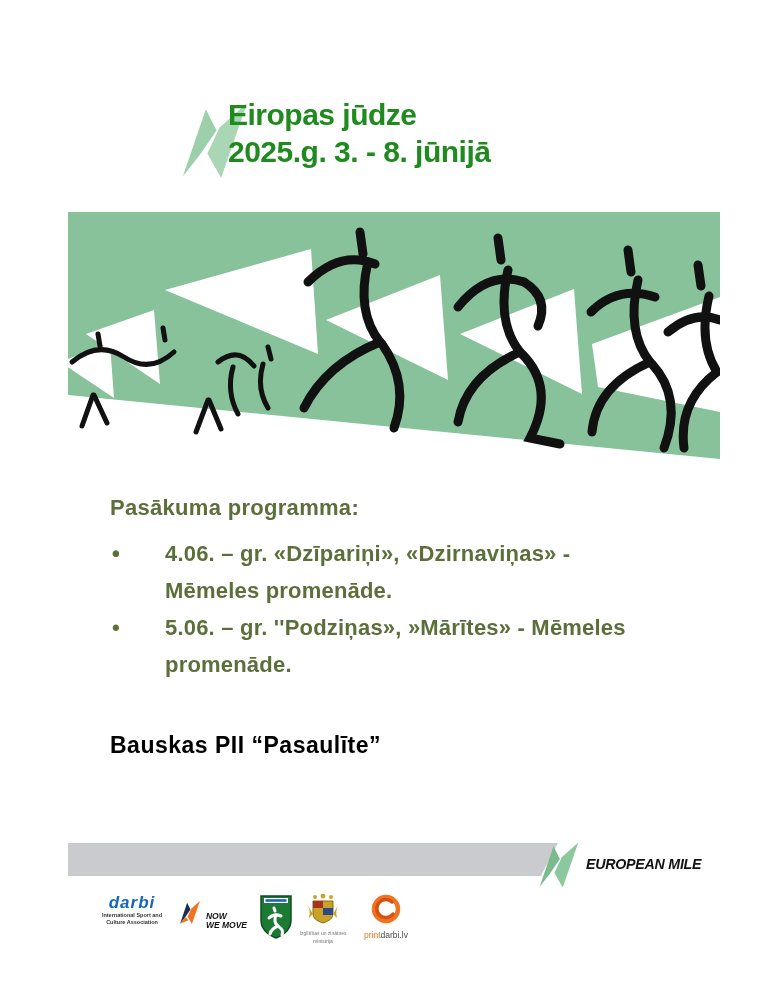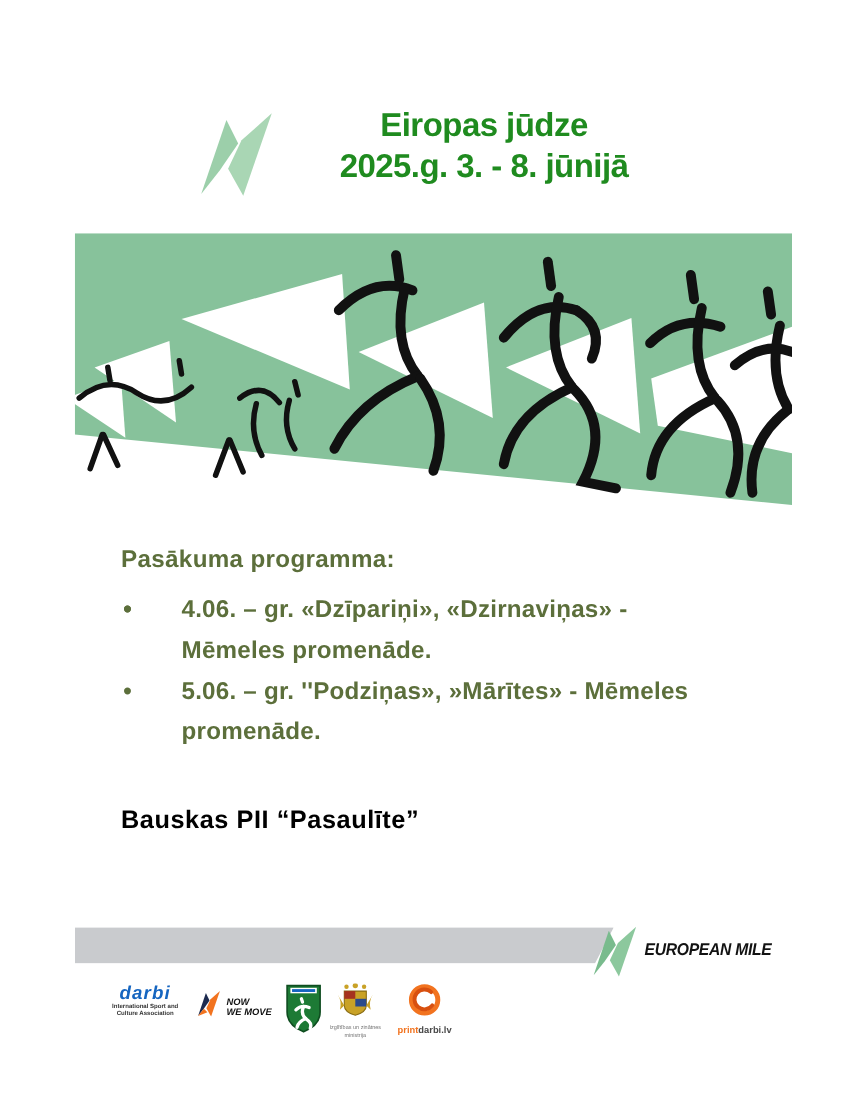--- a/index.html
+++ b/index.html
@@ -4,21 +4,21 @@
 <style>
   html,body{margin:0;padding:0;background:#ffffff;}
   .page{
     position:relative;width:768px;height:994px;margin:0 auto;
     background:#ffffff;overflow:hidden;
     font-family:"Liberation Sans",sans-serif;
   }
   
   .header-arrow{position:absolute;left:176px;top:100px;width:78px;height:84px;}
   .title-block{
-    position:absolute;left:228px;top:96px;width:424px;text-align:center;
+    position:absolute;left:228px;top:96px;width:424px;text-align:left;
     color:#1f8b1f;font-weight:bold;font-size:30px;line-height:37px;
     letter-spacing:-0.5px;
   }
   
   .banner{position:absolute;left:68px;top:212px;width:652px;height:255px;}
   
   .program{
     position:absolute;left:110px;top:495px;width:540px;
     color:#5c6f3b;font-weight:bold;font-size:22px;
   }
@@ -44,27 +44,27 @@
     color:#121212;font-weight:bold;font-style:italic;font-size:15.5px;
     letter-spacing:-0.3px;transform:scaleX(0.92);transform-origin:left;
   }
   
   .logos{position:absolute;left:96px;top:894px;height:52px;}
   .logo{position:absolute;top:0;text-align:center;}
   .logo-isca{left:0;width:72px;}
   .isca-word{color:#1565c0;font-weight:bold;font-style:italic;font-size:17px;line-height:18px;letter-spacing:1px;}
   .tiny-caption{color:#333;font-size:5.5px;line-height:7px;font-weight:bold;}
   .logo-nwm{left:78px;width:76px;}
-  .nwm-row{display:flex;align-items:center;justify-content:center;gap:3px;margin-top:6px;}
+  .nwm-row{display:flex;align-items:flex-end;justify-content:center;gap:3px;margin-top:6px;}
   .nwm-text{color:#121212;font-weight:bold;font-style:italic;font-size:8.5px;line-height:9px;text-align:left;}
   .logo-emblem{left:158px;width:44px;}
   .logo-ministry{left:200px;width:54px;}
   .ministry-caption{color:#777;font-size:5px;line-height:6px;margin-top:2px;}
   .logo-print{left:258px;width:64px;}
-  .print-word{font-size:8.5px;font-weight:bold;margin-top:2px;}
+  .print-word{font-size:8.5px;font-weight:normal;margin-top:2px;}
   .print-orange{color:#f2731f;}
   .print-dark{color:#4a4a4a;}
 </style>
 </head>
 <body>
 
 <div class="page">
 
   <div class="header-arrow">
     <svg width="78" height="84" viewBox="0 0 100 110">

